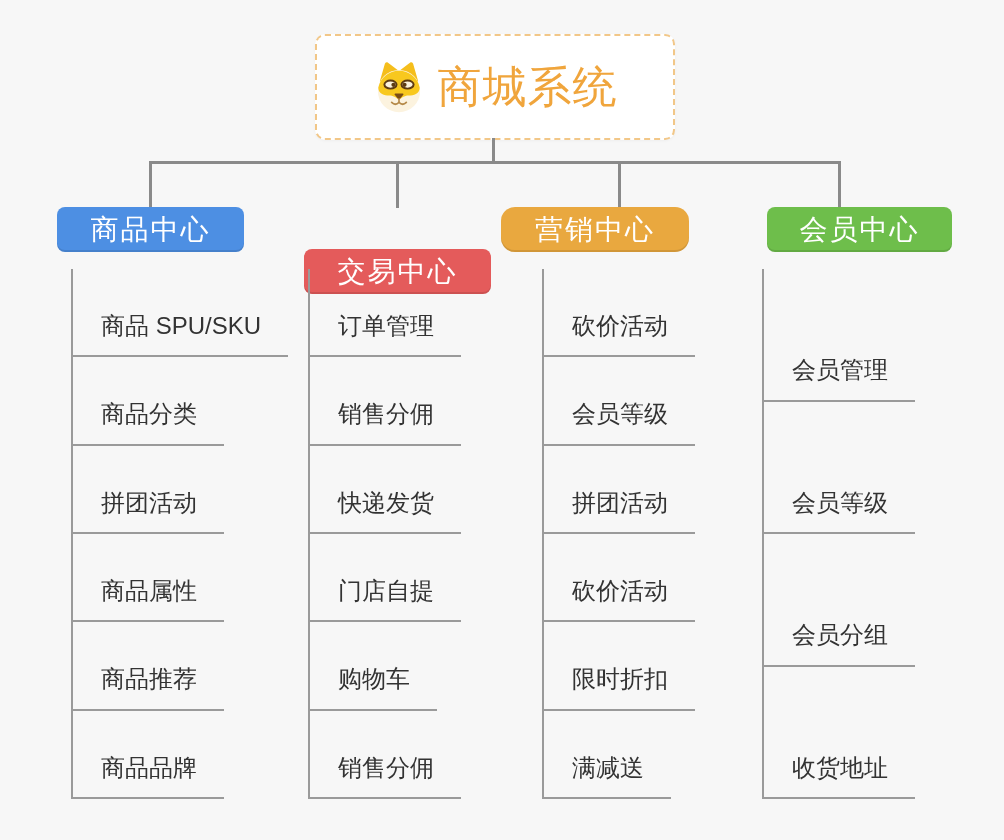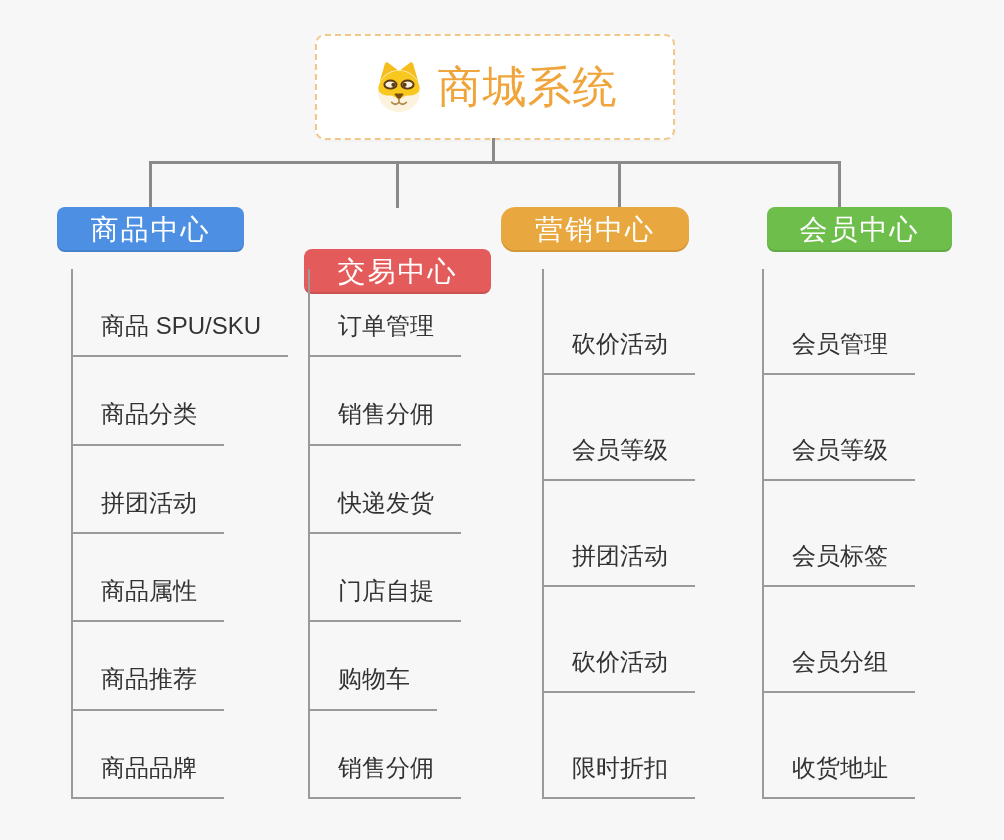--- a/index.html
+++ b/index.html
@@ -178,33 +178,33 @@
       </li>
     <li class="leaf-row">
         <span class="leaf">拼团活动</span>
       </li>
     <li class="leaf-row">
         <span class="leaf">砍价活动</span>
       </li>
     <li class="leaf-row">
         <span class="leaf">限时折扣</span>
       </li>
+    <li class="leaf-row">
+        <span class="leaf">满减送</span>
+      </li>
   </ul>
 
   <ul class="col col-3">
     <li class="leaf-row">
         <span class="leaf">会员管理</span>
       </li>
     <li class="leaf-row">
         <span class="leaf">会员等级</span>
       </li>
     <li class="leaf-row">
-        <span class="leaf">会员标签</span>
-      </li>
-    <li class="leaf-row">
         <span class="leaf">会员分组</span>
       </li>
     <li class="leaf-row">
         <span class="leaf">收货地址</span>
       </li>
   </ul>
 
 </div>
 
 </body></html>

